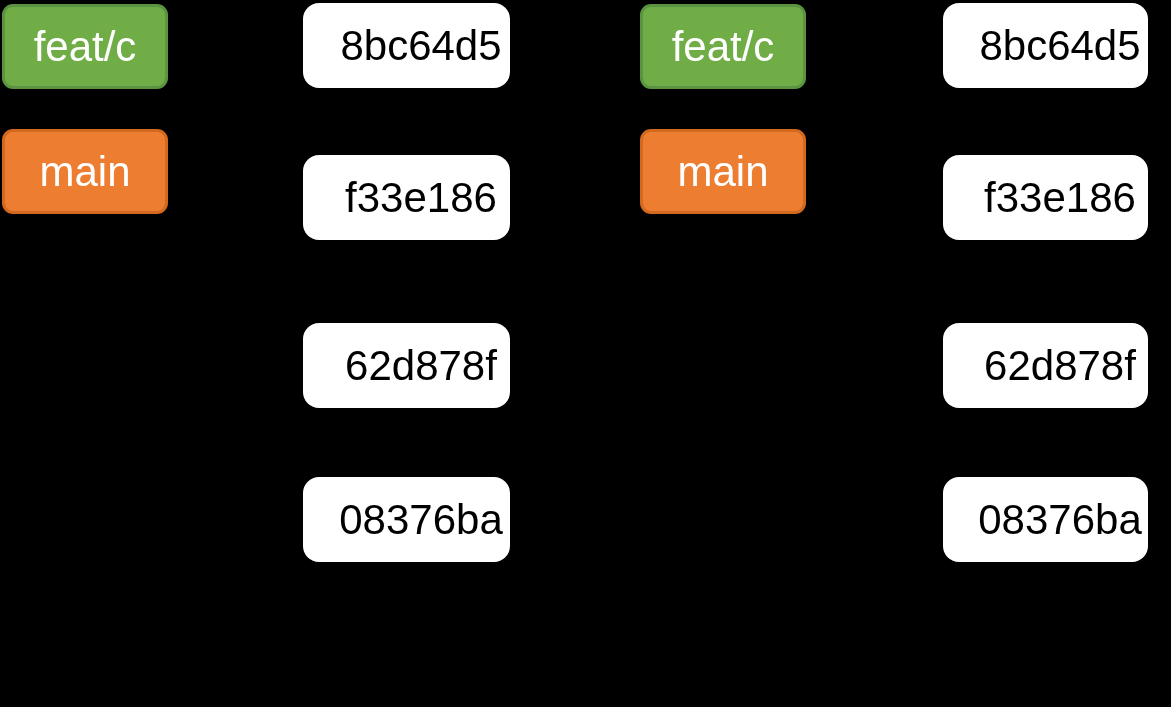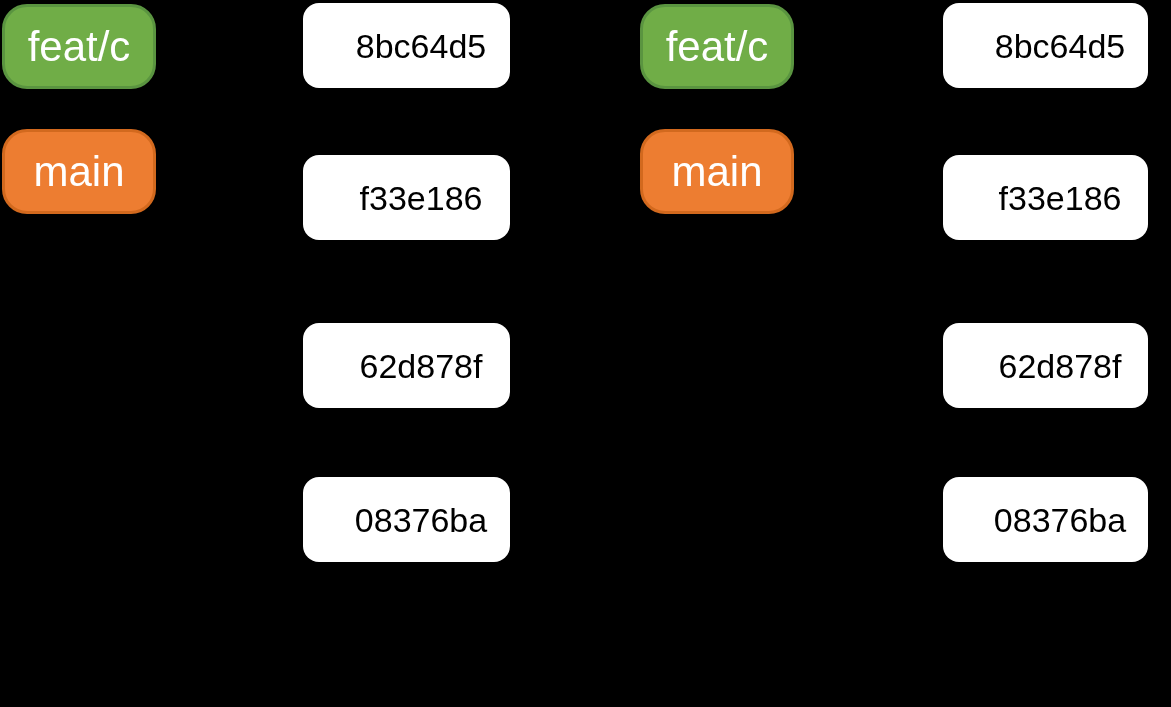--- a/index.html
+++ b/index.html
@@ -10,24 +10,24 @@
   .canvas {
     position: relative;
     width: 1171px;
     height: 707px;
     background: #000000;
     overflow: hidden;
     font-family: "Liberation Sans", sans-serif;
   }
   .branch-label {
     position: absolute;
-    width: 154px;
+    width: 166px;
     height: 85px;
     box-sizing: border-box;
-    border-radius: 25px;
+    border-radius: 11px;
     display: flex;
     align-items: center;
     justify-content: center;
     color: #ffffff;
     font-size: 42px;
     line-height: 1;
   }
   .branch-feature {
     background: #70ad47;
     border: 3px solid #5a9440;
@@ -41,21 +41,21 @@
     position: absolute;
     width: 207px;
     height: 85px;
     box-sizing: border-box;
     background: #ffffff;
     border-radius: 16px;
     display: flex;
     align-items: center;
     justify-content: center;
     color: #000000;
-    font-size: 34px;
+    font-size: 42px;
     line-height: 1;
     padding-left: 29px;
   }
   
   .p0-feat   { left: 2px;   top: 4px;   }
   .p0-main   { left: 2px;   top: 109px; }
   .p0-c0     { left: 303px; top: 3px;   }
   .p0-c1     { left: 303px; top: 155px; }
   .p0-c2     { left: 303px; top: 323px; }
   .p0-c3     { left: 303px; top: 477px; }

